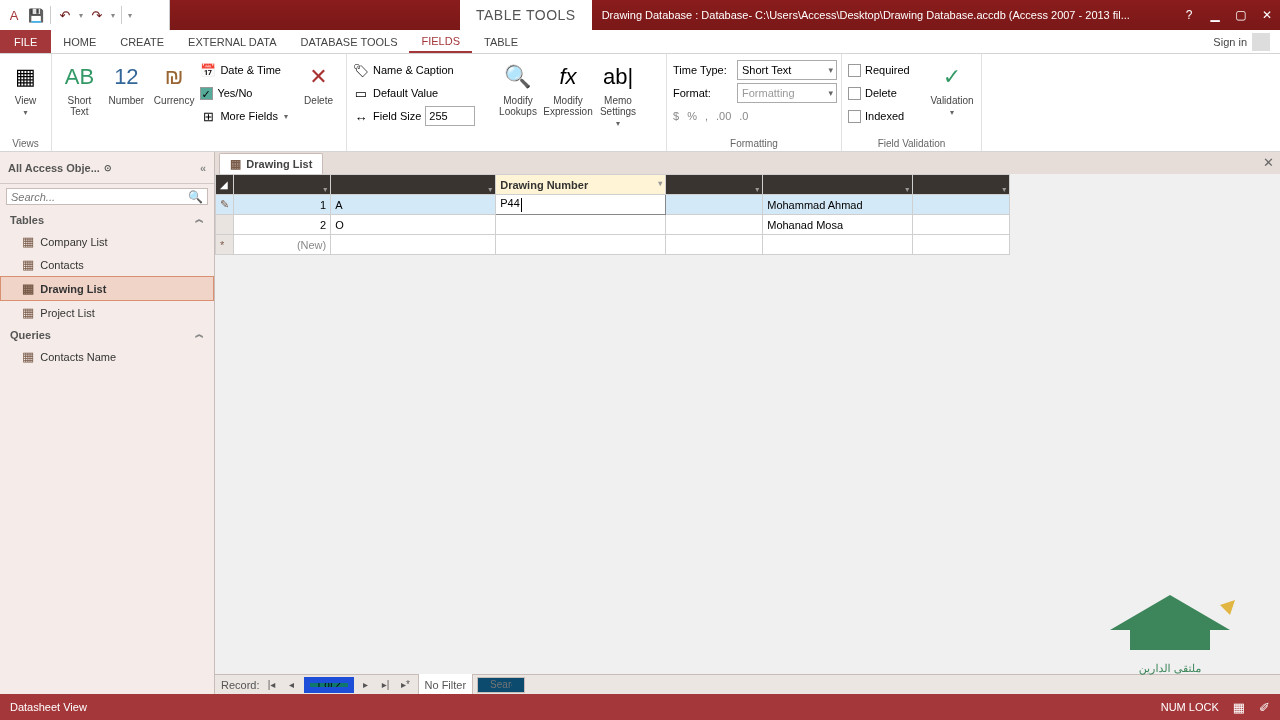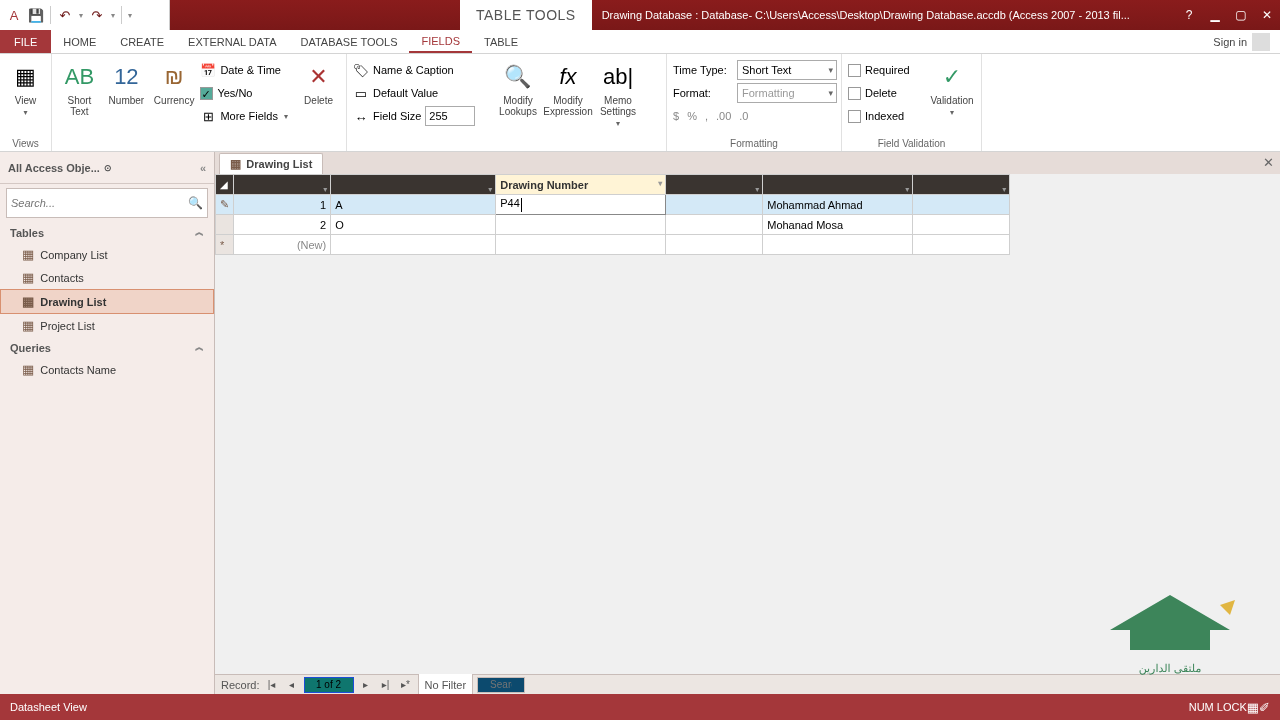--- a/index.html
+++ b/index.html
@@ -29,21 +29,21 @@
 .small-row{display:flex;align-items:center;gap:4px;height:22px}
 .small-ic{width:16px;height:16px;display:inline-flex;align-items:center;justify-content:center;font-size:13px}
 .chk{width:13px;height:13px;border:1px solid #999;display:inline-block;flex-shrink:0}
 .col{display:flex;flex-direction:column;gap:1px}
 .fsize-input{width:50px;height:20px;border:1px solid #ababab;padding:0 3px;font-size:11px}
 .combo{height:20px;border:1px solid #ababab;background:#fff;display:flex;align-items:center;padding:0 4px;font-size:11px;position:relative}
 .combo::after{content:'▾';position:absolute;right:3px;color:#666;font-size:9px}
 .nav-pane{position:absolute;left:0;top:152px;width:215px;bottom:26px;background:#f5ece9;border-right:1px solid #c8bcb8;display:flex;flex-direction:column}
 .nav-header{height:32px;display:flex;align-items:center;padding:0 8px;font-size:15px;font-weight:600;color:#555;border-bottom:1px solid #d4c8c4}
 .nav-collapse{margin-left:auto;font-size:11px;color:#888}
-.nav-search{margin:4px 6px;height:30px;border:1px solid #c8bcb8;background:#fff;display:flex;align-items:center;padding:0 4px}
+.nav-search{margin:4px 6px;height:17px;border:1px solid #c8bcb8;background:#fff;display:flex;align-items:center;padding:0 4px}
 .nav-search input{flex:1;border:none;outline:none;font-style:italic;color:#999;font-size:11px}
 .nav-search .sic{color:#888;font-size:12px}
 .nav-cat{font-weight:600;color:#555;padding:4px 10px;display:flex;align-items:center;font-size:12px}
 .nav-cat .exp{margin-left:auto;font-size:9px;color:#888}
 .nav-item{display:flex;align-items:center;gap:6px;padding:4px 10px 4px 22px;color:#333;font-size:11px}
 .nav-item .tic{color:#7a5c4a;font-size:13px}
 .nav-item.sel{background:#f0d4c8;border:1px solid #d89070;font-weight:700;padding-left:21px}
 .doc-area{position:absolute;left:215px;top:152px;right:0;bottom:26px;background:#fff;display:flex;flex-direction:column}
 .doc-tabs{height:22px;background:#e6dcd8;display:flex;align-items:flex-end;padding-left:4px;position:relative}
 .doc-tab{background:#fff;border:1px solid #c8bcb8;border-bottom:none;padding:3px 10px;display:flex;align-items:center;gap:5px;font-size:11px;font-weight:600;color:#444;border-radius:2px 2px 0 0}
@@ -60,24 +60,24 @@
 .ds-table tr.editing .rowsel{background:#d4e9f7}
 .col-id{width:97px;text-align:right}
 .col-a{width:165px}
 .col-dn{width:170px}
 .col-c{width:97px}
 .col-name{width:150px}
 .col-d{width:97px}
 .caret{display:inline-block;width:1px;height:14px;background:#000;vertical-align:middle;margin-left:1px}
 .record-nav{height:20px;background:#ece6e2;border-top:1px solid #c8bcb8;display:flex;align-items:center;gap:4px;padding:0 6px;font-size:10px;color:#555}
 .rn-btn{width:16px;text-align:center;color:#555;font-size:10px}
-.rn-input{width:50px;height:16px;border:1px solid #1d4ed8;background:#0f766e;text-align:center;font-size:10px}
+.rn-input{width:50px;height:16px;border:6px solid #1d4ed8;background:#0f766e;text-align:center;font-size:10px}
 .rn-search{width:48px;height:16px;border:1px solid #c8bcb8;background:#0c4a6e;padding:0 12px;font-size:10px;color:#999}
 .statusbar{position:absolute;left:0;right:0;bottom:0;height:26px;background:#a4373a;color:#fff;display:flex;align-items:center;padding:0 10px;font-size:11px}
-.sb-right{margin-left:auto;display:flex;align-items:center;}
+.sb-right{margin-left:auto;display:flex;align-items:center;gap:14px}
 .sb-ic{font-size:13px}
 .watermark{position:absolute;right:20px;bottom:40px;width:180px;height:90px;opacity:.9;pointer-events:none}
 </style>
 </head>
 <body>
 
 <div class="titlebar">
   <div class="qat">
     <span class="qat-icon" style="color:#a4373a">A</span>
     <span class="qat-icon">💾</span>

